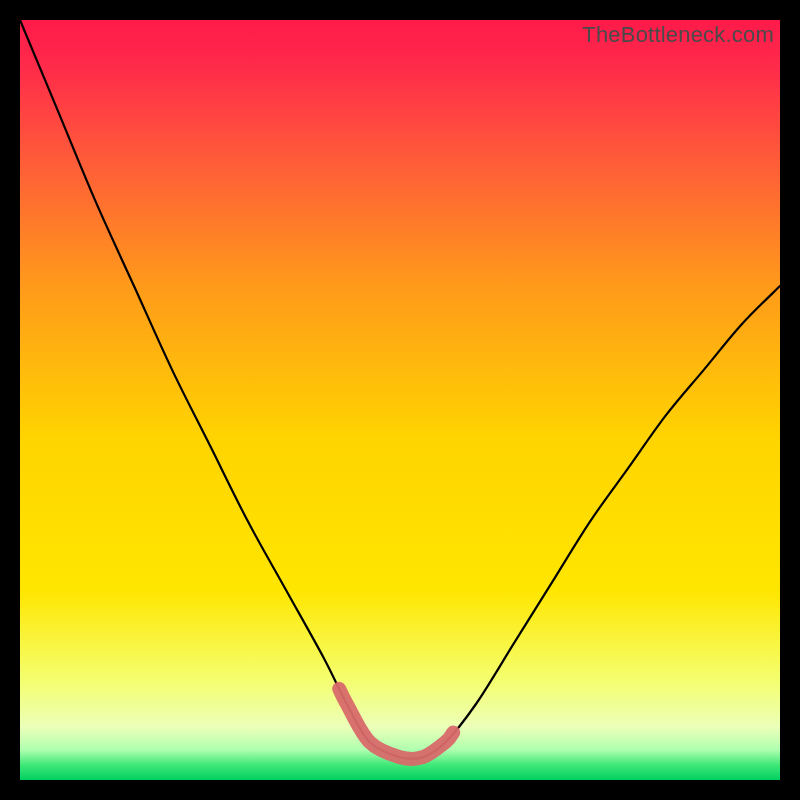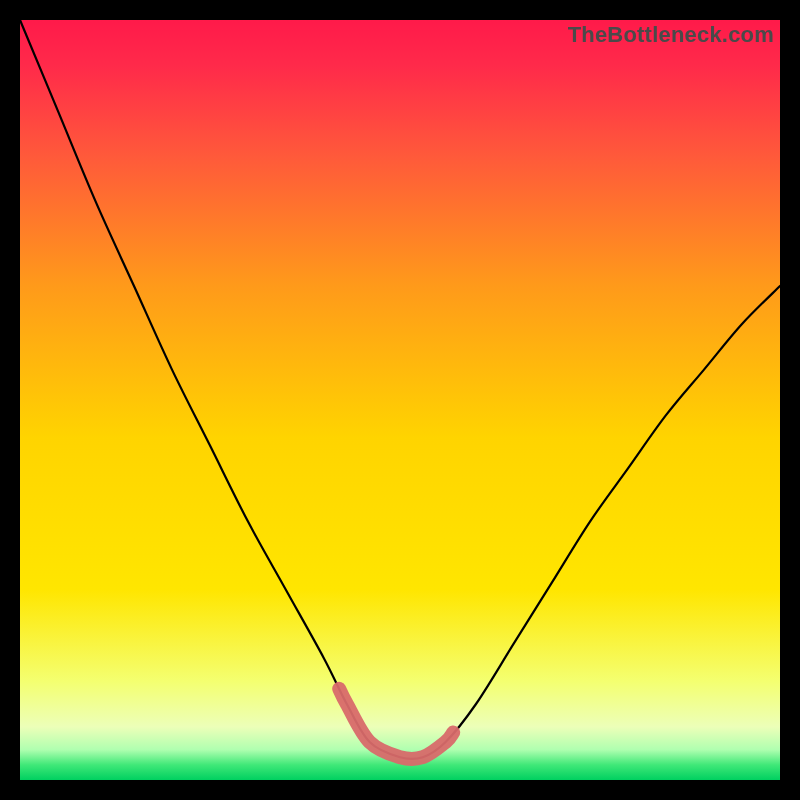--- a/index.html
+++ b/index.html
@@ -24,21 +24,21 @@
     left: 0;
     top: 0;
     width: 760px;
     height: 760px;
   }
   .watermark {
     position: absolute;
     top: 2px;
     right: 6px;
     font-size: 22px;
-    font-weight: 700;
+    font-weight: 400;
     color: #4a4a4a;
     letter-spacing: 0.2px;
     user-select: none;
   }
   svg.curve {
     position: absolute;
     left: 0;
     top: 0;
     width: 760px;
     height: 760px;

